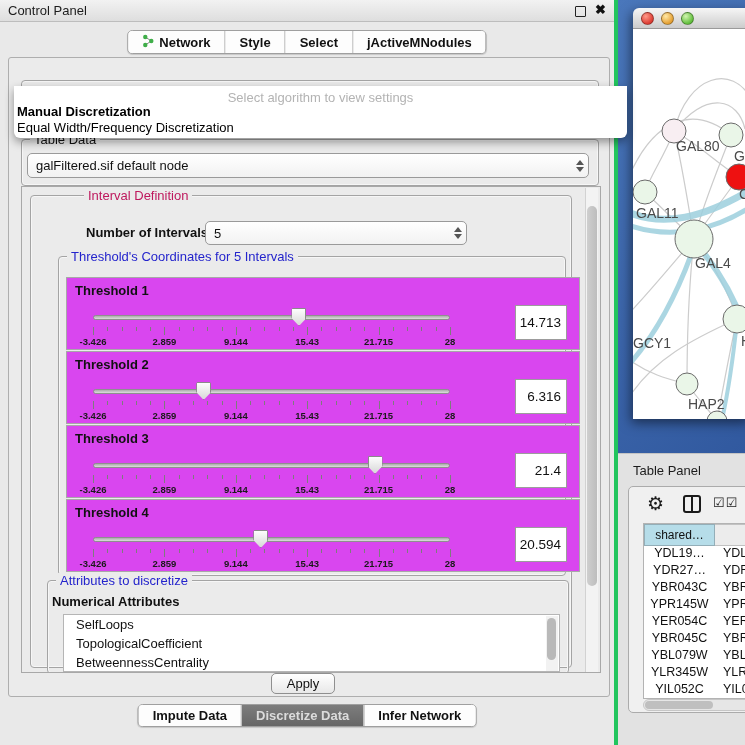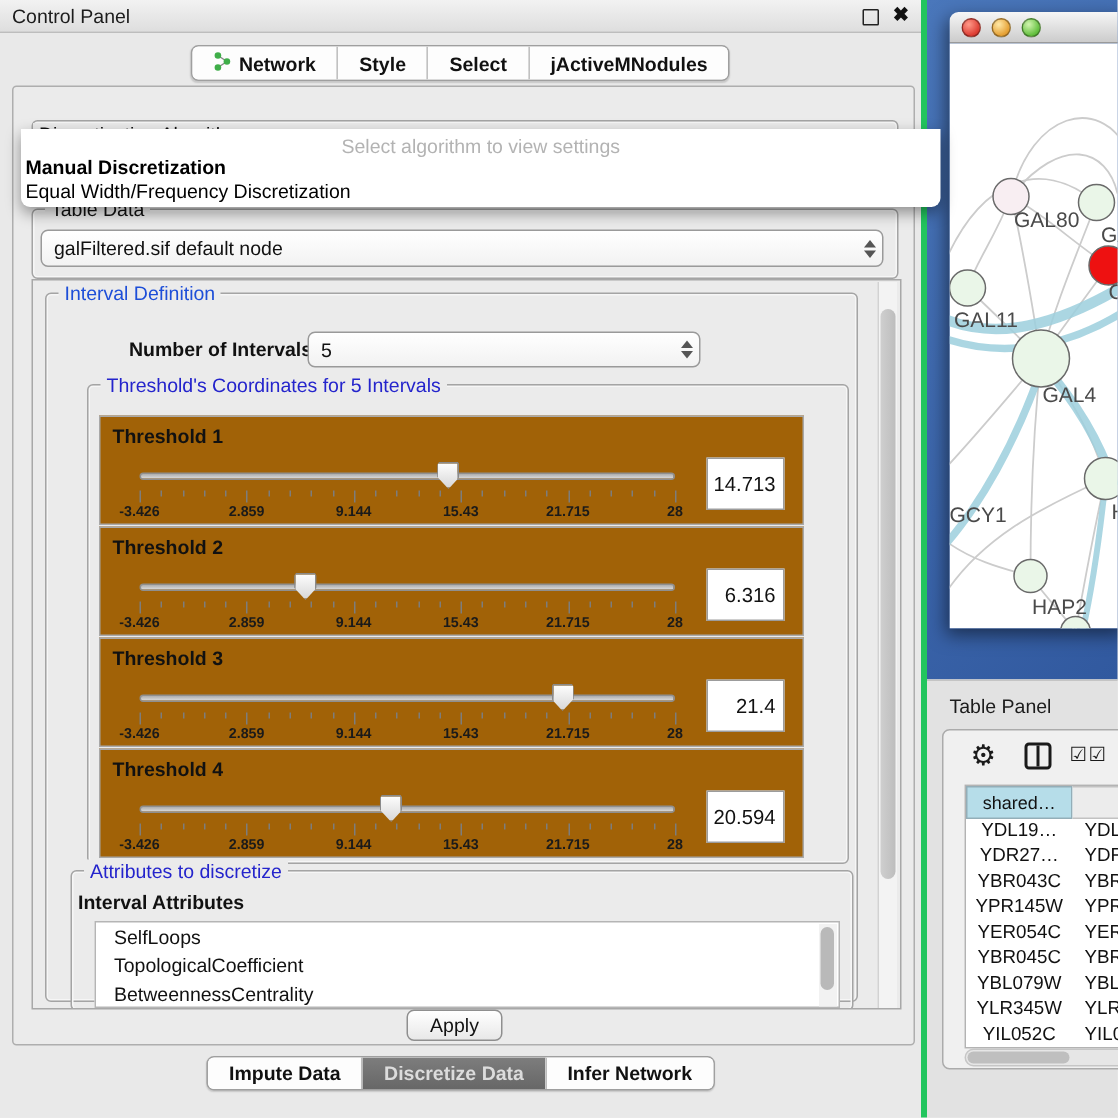--- a/index.html
+++ b/index.html
@@ -16,21 +16,21 @@
   .seg { display:flex; align-items:center; gap:5px; padding:3px 14px; font-size:13px; font-weight:bold; color:#111; background:#fdfdfd; border-left:1px solid #bcbcbc; white-space:nowrap; }
   .seg:first-child { border-left:none; }
   .seg.sel { background:linear-gradient(#7d7d7d,#676767); color:#dcdcdc; }
   #top-tabs { top:30px; left:50%; transform:translateX(-50%); height:24px; }
   #bottom-tabs { top:704px; left:50%; transform:translateX(-50%); height:23px; }
 
   .main-panel { position:absolute; left:8px; top:57px; width:602px; height:640px; border:1px solid #aeaeae; border-radius:3px; background:#ebebeb; }
 
   .group { position:absolute; border:1px solid #a4a4a4; border-radius:4px; box-shadow:inset 0 0 0 1px #f6f6f6; }
   .group-title { position:absolute; top:-8px; left:8px; background:#ebebeb; padding:0 4px; font-size:13px; color:#111; white-space:nowrap; }
-  .gt-green { color:#1d4ed8; }
+  .gt-green { color:#be185d;margin-left:45px; }
   .gt-blue { color:#2424cc; }
 
   
   #algo-group { left:12px; top:22px; width:578px; height:52px; }
   #algo-label { position:absolute; left:20px; top:21px; font-size:13px; color:#111; }
   #algo-combo { position:absolute; left:17px; top:43px; width:568px; height:25px; background:#fff; border:1px solid #9fb6d4; border-radius:5px; box-shadow:0 0 5px 2px rgba(90,150,220,.85); }
 
   
   .popup { position:absolute; left:5px; top:28px; width:613px; height:52px; background:#fff; border-radius:0 0 6px 6px; box-shadow:0 4px 10px rgba(0,0,0,.4); z-index:30; }
   .popup-placeholder { position:absolute; left:0; top:4px; width:100%; text-align:center; font-size:13px; color:#b3b3b3; }
@@ -48,21 +48,21 @@
   
   #scrollarea { position:absolute; left:12px; top:128px; width:580px; height:487px; border:1px solid #a8a8a8; background:#ebebeb; overflow:hidden; }
   #main-vscroll { position:absolute; right:2px; top:1px; width:13px; height:484px; background:#f3f3f3; border-left:1px solid #d2d2d2; }
   #main-vscroll .vthumb { position:absolute; left:1px; top:18px; width:10px; height:380px; background:linear-gradient(90deg,#cfcfcf,#bdbdbd); border-radius:6px; }
 
   #interval-group { left:8px; top:8px; width:542px; height:473px; }
   #numint-label { position:absolute; left:55px; top:29px; font-size:13px; font-weight:bold; color:#111; }
   #numint-combo { left:174px; top:25px; width:262px; height:24px; }
 
   #thresh-group { left:27px; top:60px; width:508px; height:320px; }
-  .thr-row { position:absolute; left:7px; width:470px; height:73px; border:1px solid #a8a8a8; background:#a16207; }
+  .thr-row { position:absolute; left:7px; width:514px; height:73px; border:1px solid #a8a8a8; background:#d946ef; }
   .thr-label { position:absolute; left:8px; top:5px; font-size:13px; font-weight:bold; color:#111; }
   .slider { position:absolute; left:0; top:0; width:100%; height:100%; }
   .track { position:absolute; left:26px; top:37px; width:357px; height:5px; border:1px solid #8f8f8f; border-radius:3px; background:linear-gradient(#adadad,#dcdcdc); }
   .thumb { position:absolute; top:30px; width:15px; height:18px; background:linear-gradient(#fdfdfd,#d8d8d8); border:1px solid #8a8a8a; clip-path:polygon(8% 0,92% 0,100% 10%,100% 55%,50% 100%,0 55%,0 10%); }
   .tick { position:absolute; top:49px; width:1px; background:#7d7d7d; }
   .tick.minor { height:4px; }
   .tick.major { height:8px; }
   .tick-label { position:absolute; top:58px; width:60px; text-align:center; font-size:9.5px; font-weight:bold; color:#1a1a1a; transform:translateX(-50%); }
   .thr-val { position:absolute; right:12px; top:27px; width:52px; height:35px; background:#fff; border:1px solid #9c9c9c; font-size:13.5px; color:#111; display:flex; align-items:center; justify-content:flex-end; padding-right:5px; }
 
@@ -336,21 +336,21 @@
                   <div class="thumb" style="left: 186.29px;"></div>
                 </div>
                 <div class="thr-val">20.594</div>
               </div>
             </div>
         </div>
       </div>
 
       <div class="group" id="attr-group">
         <span class="group-title gt-blue">Attributes to discretize</span>
-        <span id="attr-label">Interval Attributes</span>
+        <span id="attr-label">Numerical Attributes</span>
         <div id="attr-list">
           <div id="attr-items">
               <div class="attr-item">SelfLoops</div>
               <div class="attr-item">TopologicalCoefficient</div>
               <div class="attr-item">BetweennessCentrality</div>
             </div>
           <div id="attr-vscroll">
               <div class="vthumb"></div>
             </div>
         </div>

